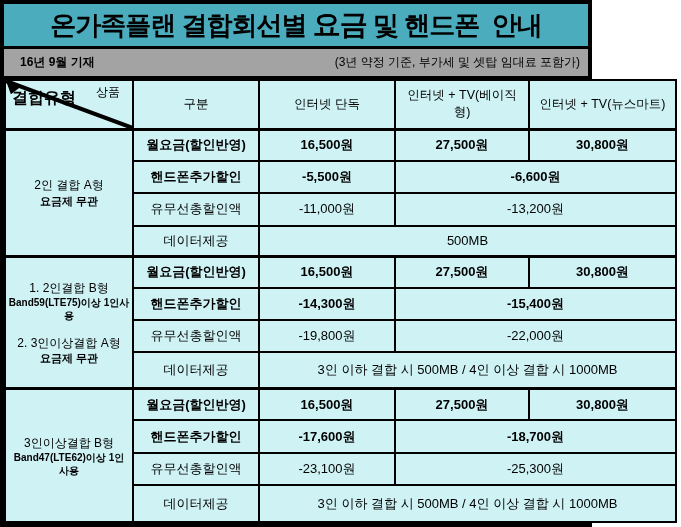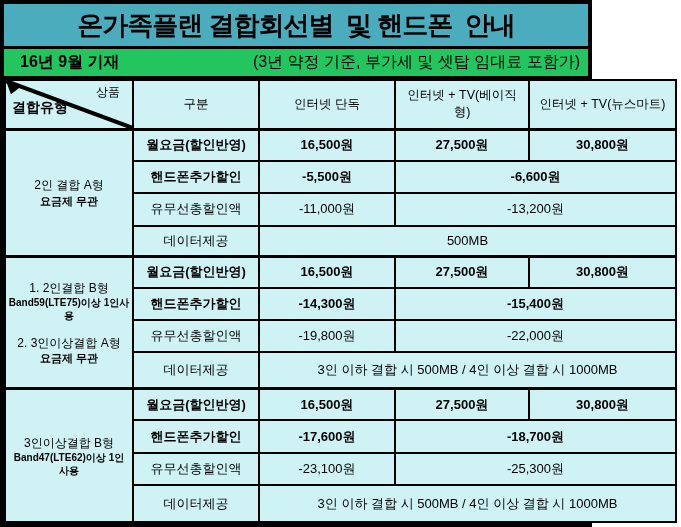--- a/index.html
+++ b/index.html
@@ -11,51 +11,51 @@
     font-family:"Liberation Sans", sans-serif;color:#000;
   }
   .title-band{
     background:#4bacbe;border-bottom:3px solid #000;
     height:42px;flex:0 0 auto;
     display:flex;align-items:center;justify-content:center;
     font-size:26px;font-weight:600;letter-spacing:-1px;white-space:pre;
   }
   .title-band .strong{font-weight:900;font-size:28px;}
   .subtitle-band{
-    background:#22c55e;border-bottom:3px solid #000;
+    background:#a3a3a3;border-bottom:3px solid #000;
     height:27px;flex:0 0 auto;
     display:flex;align-items:center;justify-content:space-between;
-    padding:0 8px 0 16px;font-size:16px;
+    padding:0 8px 0 16px;font-size:12px;
   }
   .subtitle-left{font-weight:bold;}
   .subtitle-right{font-weight:normal;}
   table{flex:1 1 auto;width:100%;border-collapse:collapse;table-layout:fixed;}
   td{
     border:2px solid #000;background:#cff2f5;text-align:center;vertical-align:middle;
     padding:0 8px;font-size:13px;overflow:hidden;
   }
   tr.group-start td{border-top:3px solid #000;}
   tr.header-row td{height:46px;font-size:12.5px;border-bottom:3px solid #000;}
   td.b{font-weight:bold;}
   td.corner{position:relative;padding:0;}
   td.corner svg{position:absolute;left:0;top:0;width:100%;height:100%;}
   .corner-top{position:absolute;top:3px;right:12px;font-weight:normal;font-size:12px;}
-  .corner-bottom{position:absolute;bottom:11px;left:6px;font-weight:bold;font-size:14px;}
+  .corner-bottom{position:absolute;bottom:19px;left:6px;font-weight:bold;font-size:16px;}
   td.group-label{font-size:12px;padding:2px;}
   .gl-main{font-size:12px;line-height:1.35;}
   .gl-sub{font-size:10px;font-weight:bold;line-height:1.3;}
   .gl-gap{height:13px;}
   .r1{height:31px;} .r2{height:32px;} .r3{height:32px;} .r4{height:30px;} .r4t{height:36px;}
 </style>
 </head>
 <body>
 
 <div class="frame">
 
-  <div class="title-band"><span>온가족플랜 결합회선별 </span><span> 및 핸드폰 </span><span> 안내</span></div>
+  <div class="title-band"><span>온가족플랜 결합회선별 </span><span class="strong">요금</span><span> 및 핸드폰 </span><span> 안내</span></div>
 
   <div class="subtitle-band">
     <span class="subtitle-left">16년 9월 기재</span>
     <span class="subtitle-right">(3년 약정 기준, 부가세 및 셋탑 임대료 포함가)</span>
   </div>
 
   <table>
     <colgroup>
       <col style="width:128px">
         <col style="width:126px">

